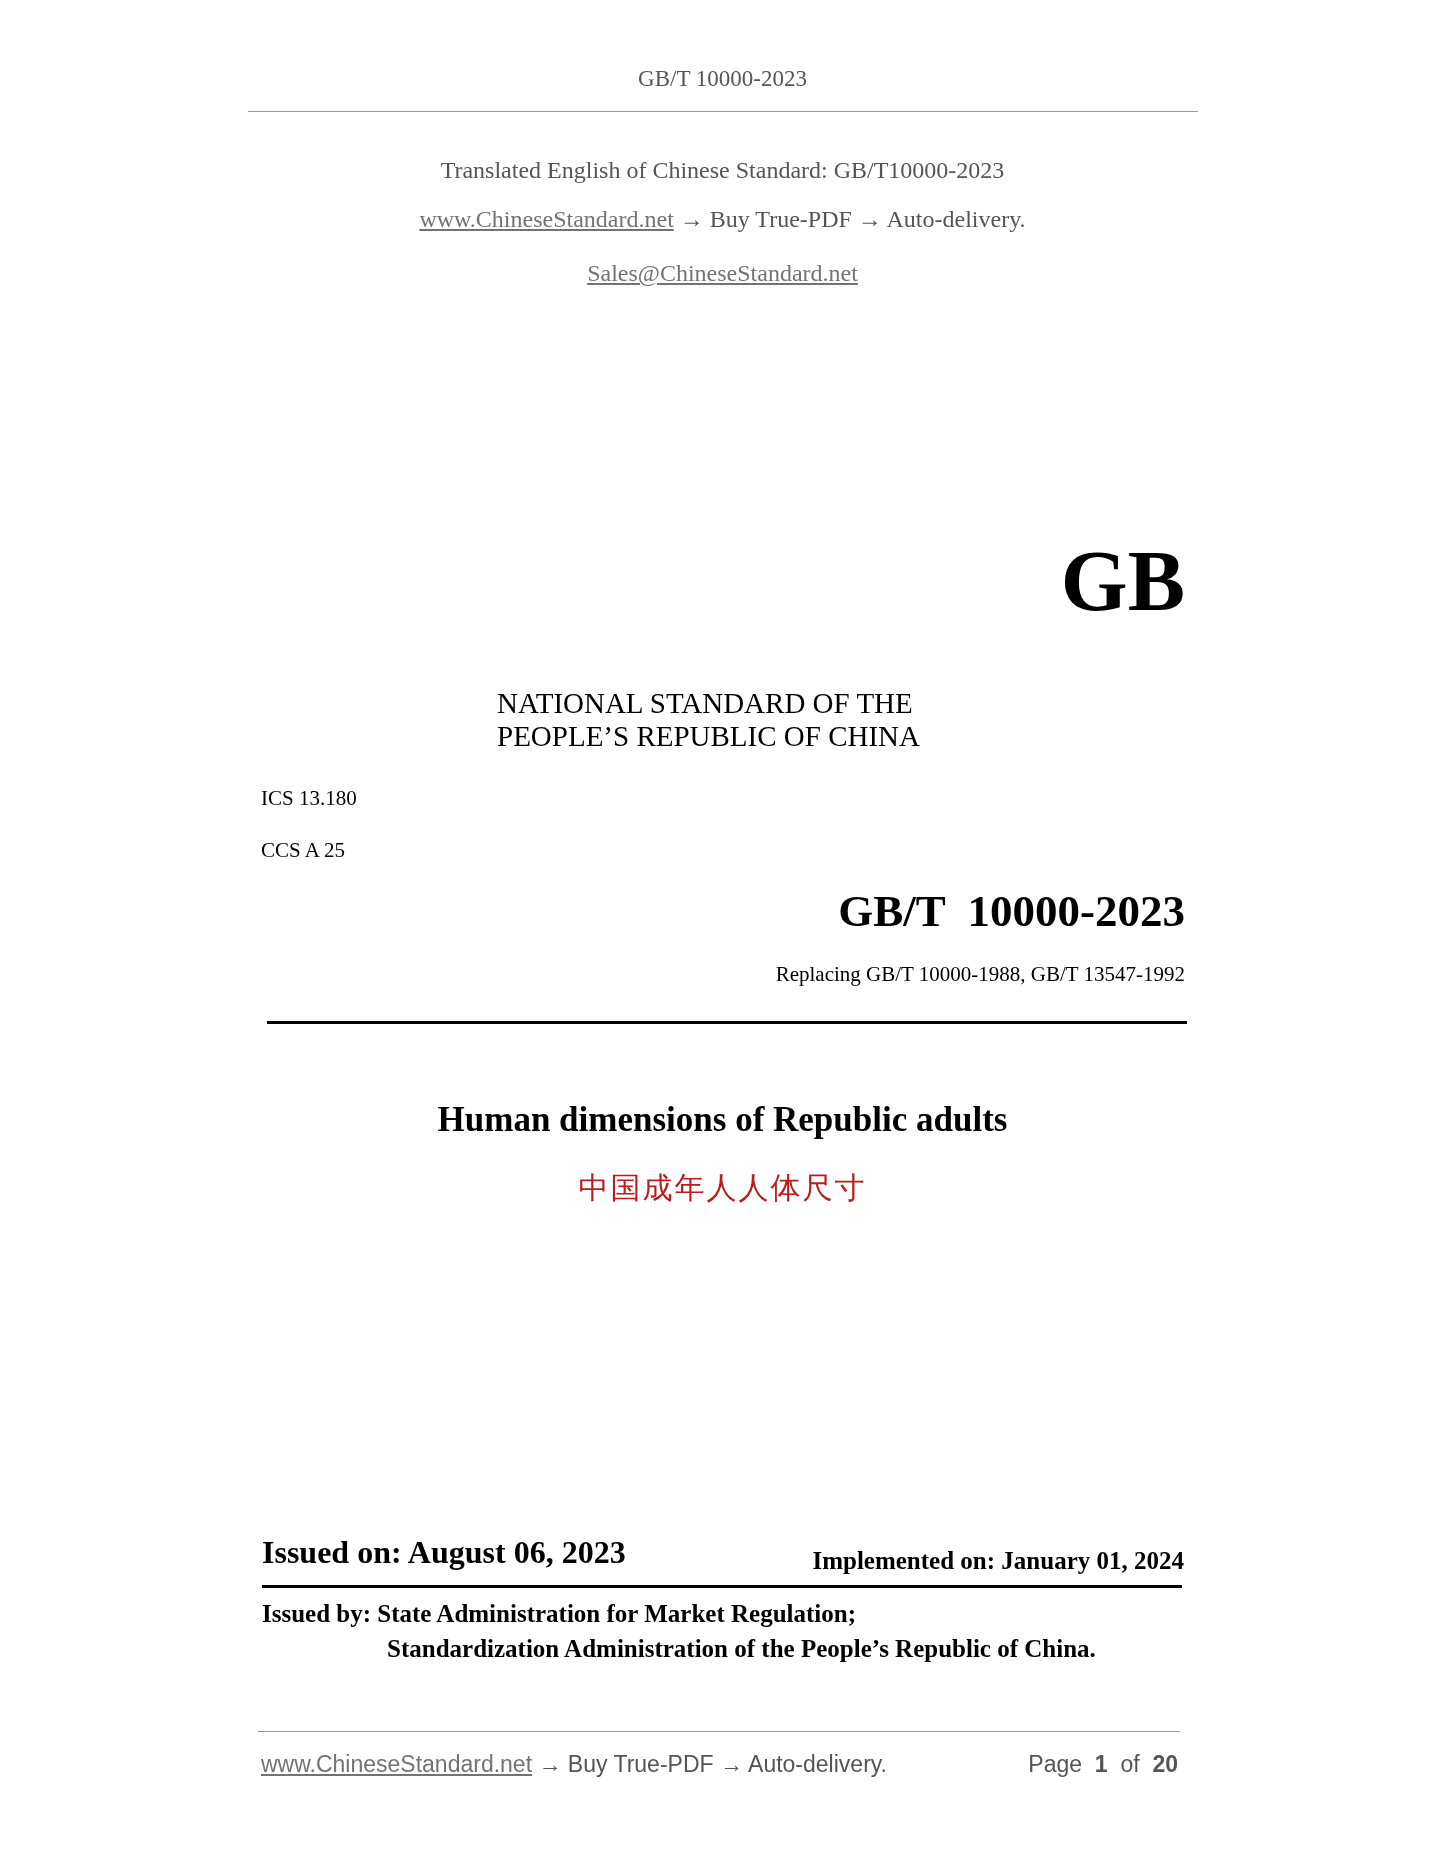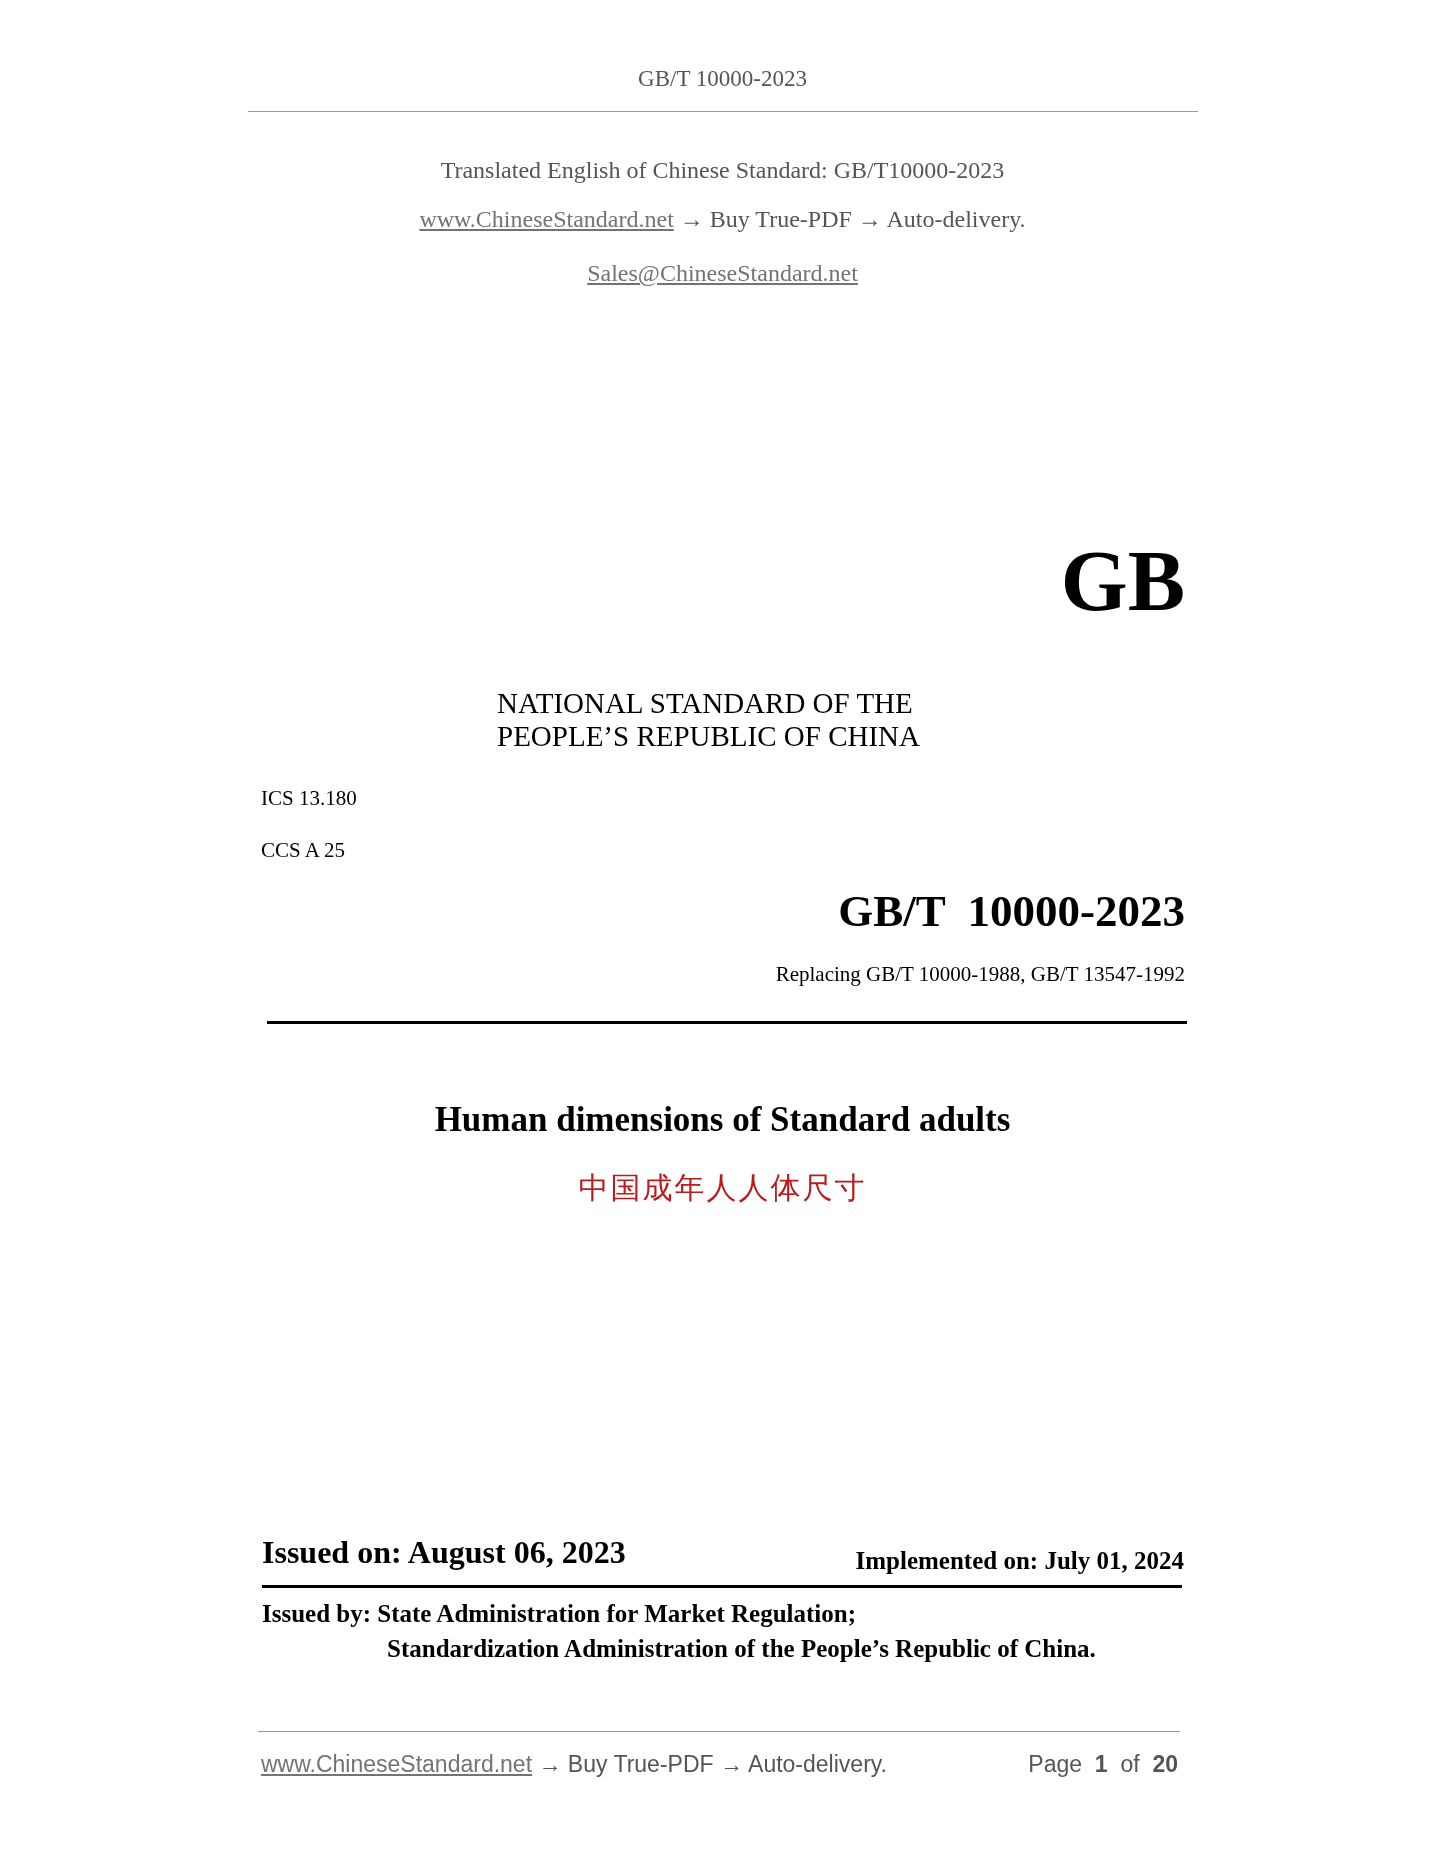--- a/index.html
+++ b/index.html
@@ -64,25 +64,25 @@
 <div id="national-1" class="abs serif">NATIONAL STANDARD OF THE</div>
 <div id="national-2" class="abs serif">PEOPLE’S REPUBLIC OF CHINA</div>
 
 <div id="ics" class="abs serif">ICS 13.180</div>
 <div id="ccs" class="abs serif">CCS A 25</div>
 
 <div id="std-number" class="abs serif">GB/T  10000-2023</div>
 <div id="replacing" class="abs serif">Replacing GB/T 10000-1988, GB/T 13547-1992</div>
 <div id="thick-rule" class="rule"></div>
 
-<div id="title-en" class="abs center serif">Human dimensions of Standard adults</div>
+<div id="title-en" class="abs center serif">Human dimensions of Republic adults</div>
 <div id="title-cn" class="abs center">中国成年人人体尺寸</div>
 
 <div id="issued-on" class="abs serif">Issued on: August 06, 2023</div>
-<div id="implemented-on" class="abs serif">Implemented on: July 01, 2024</div>
+<div id="implemented-on" class="abs serif">Implemented on: January 01, 2024</div>
 <div id="issue-rule" class="rule"></div>
 <div id="issued-by-1" class="abs serif">Issued by: State Administration for Market Regulation;</div>
 <div id="issued-by-2" class="abs serif">Standardization Administration of the People’s Republic of China.</div>
 
 <div id="footer-rule" class="rule"></div>
 <div id="footer-left" class="abs sans gray">
   <a class="link" href="#">www.ChineseStandard.net</a><span> → Buy True-PDF → Auto-delivery.</span>
 </div>
 <div id="footer-right" class="abs sans gray"><span>Page</span>  <b>1</b>  <span>of</span>  <b>20</b></div>
 

